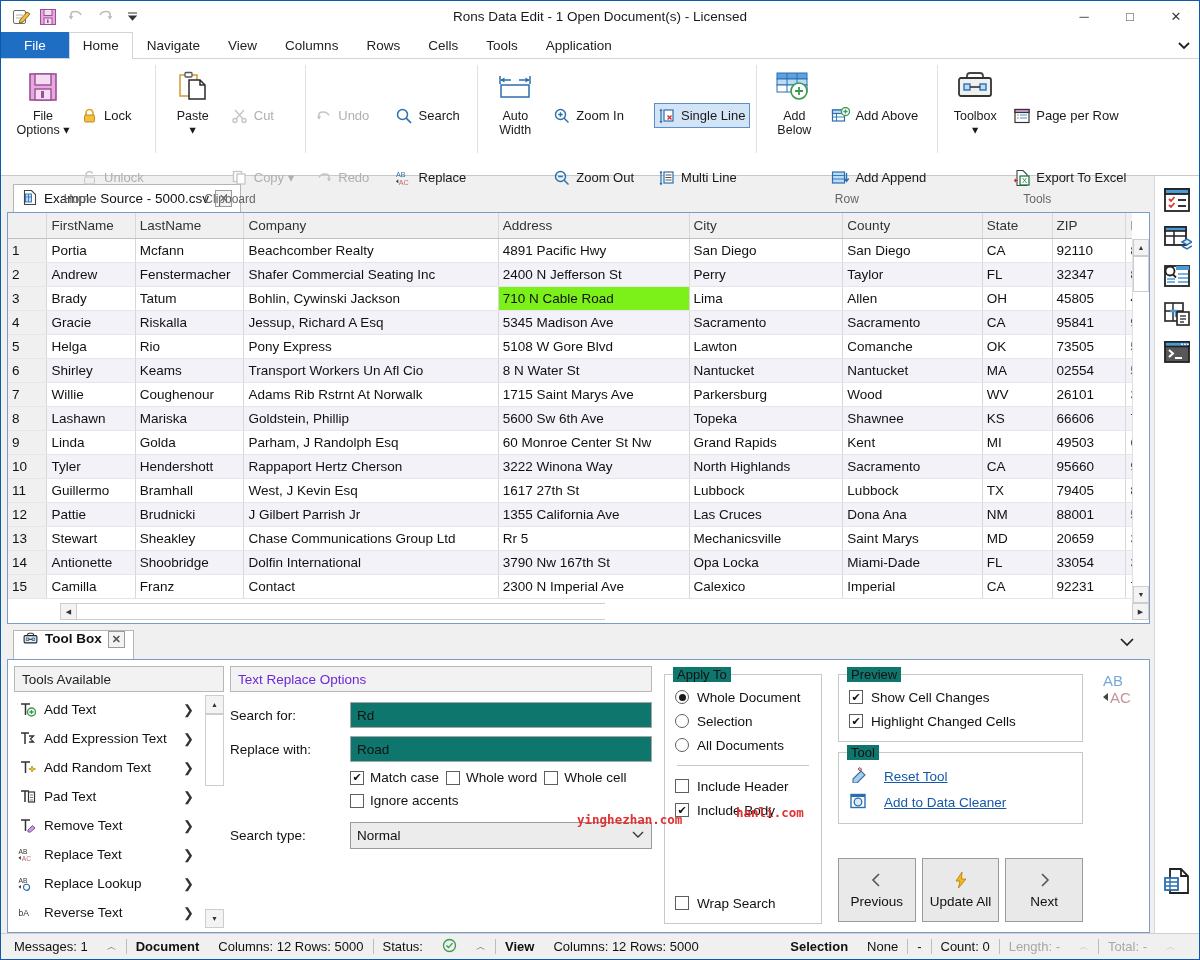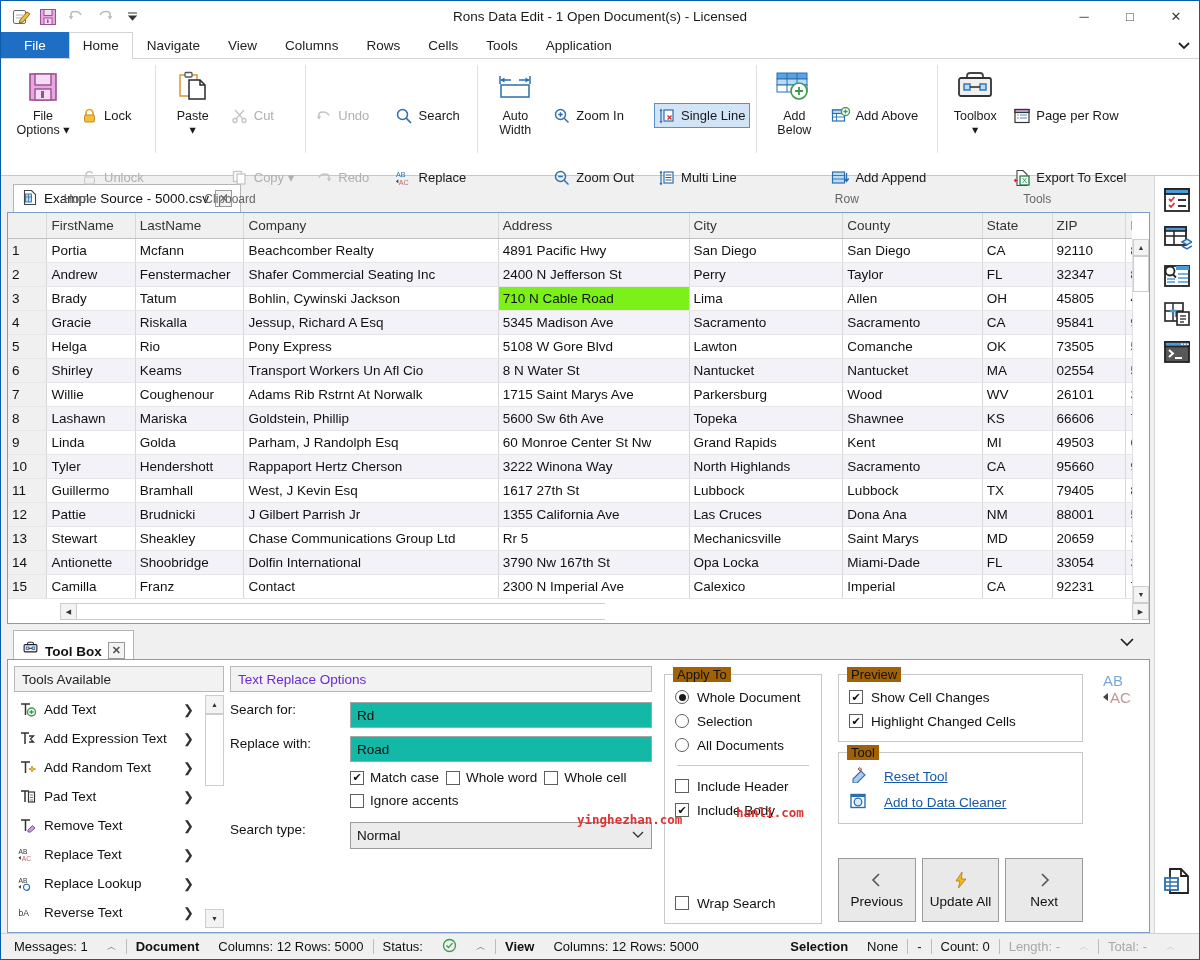--- a/index.html
+++ b/index.html
@@ -208,21 +208,21 @@
   .hsb-spacer { flex: 1; }
 
   
   .toolbox {
     flex: 0 0 305px; height: 305px;
     display: flex; flex-direction: column;
     margin: 4px 2px 0 0;
   }
   .tb-tabs { display: flex; height: 31px; align-items: flex-end; padding-left: 6px; position: relative;}
   .tb-tab {
-    display:flex; align-items:flex-end; gap:6px;
+    display:flex; align-items:flex-start; gap:6px;
     height: 29px; padding: 0 8px;
     background: #fff; border: 1px solid #b5b5b5; border-bottom:none;
     font-size: 13.5px; color: #111; font-weight: bold;
   }
   .tb-chevron { margin-left: auto; padding-right: 14px; font-size: 13px; color: #222; align-self: center;}
   .tb-body {
     flex: 1; display: flex; min-height: 0;
     border: 1px solid #7a9cc6; background: #fff;
     padding: 6px 4px 4px 6px; gap: 6px;
   }
@@ -245,24 +245,24 @@
   .ta-sb .sb-arrow { height:19px; flex:0 0 19px; }
   .ta-sb .sb-track { position:relative;}
   .ta-sb .sb-thumb { height: 72px; top: 0;}
 
   .tb-main { flex: 1; display:flex; flex-direction:column; min-width:0;}
   .tbm-head {
     height: 26px; border: 1px solid #b8b8b8; background:#f2f2f2;
     display:flex; align-items:center; padding-left:7px; font-size:13.5px; color:#6d28d9;
   }
   .frm { padding: 10px 0 0 0; display:flex; flex-direction:column; gap:8px;}
-  .frm-row { display:flex; gap:8px;}
+  .frm-row { display:flex; align-items:center; gap:8px;}
   .frm-lbl { width: 112px; flex:0 0 112px; font-size:13.5px; color:#111;}
   .txtinput {
-    flex:1; height: 26px; border:1px solid #a6a6a6; background:#14b8a6;
+    flex:1; height: 26px; border:1px solid #a6a6a6; background:#0f766e;
     display:flex; align-items:center; padding-left:6px; font-size:13.5px; color:#111;
     max-width: 355px;
   }
   .chk-row { display:flex; align-items:center; gap:7px; padding-left:120px; font-size:13.5px; color:#111;}
   .cbox {
     width:14px; height:14px; border:1px solid #5e5e5e; background:#fff; flex:0 0 14px;
     display:flex; align-items:center; justify-content:center; font-size:11px; color:#111; line-height:1;
   }
   .chk-item { display:flex; align-items:center; gap:6px; }
   .selectbox {
@@ -270,21 +270,21 @@
     display:flex; align-items:center; padding: 0 6px; font-size:13.5px; color:#111;
   }
   .selectbox .dn { margin-left:auto; font-size:11px; color:#333;}
 
   .fieldset {
     border: 1px solid #c8c8c8; position: relative;
     padding: 10px 10px 8px 10px;
   }
   .fieldset > .legend {
     position: absolute; top: -8px; left: 8px;
-    background: #a16207; padding: 0 4px; font-size: 13px; color: #111;
+    background: #0f766e; padding: 0 4px; font-size: 13px; color: #111;
   }
   .apply-to { width: 158px; flex: 0 0 158px; margin: 8px 6px 4px 6px; display:flex; flex-direction:column;}
   .radio-row { display:flex; align-items:center; gap:8px; height:24px; font-size:13.5px; color:#111;}
   .rad {
     width:14px; height:14px; border-radius:50%; border:1px solid #5e5e5e; background:#fff;
     flex:0 0 14px; display:flex; align-items:center; justify-content:center;
   }
   .rad.on::after { content:""; width:7px; height:7px; border-radius:50%; background:#1a1a1a;}
   .hr { height:1px; background:#c9c9c9; margin: 8px 2px 8px 2px;}
   .right-col { width: 245px; flex:0 0 245px; margin: 8px 4px 4px 4px; display:flex; flex-direction:column; gap:10px;}

